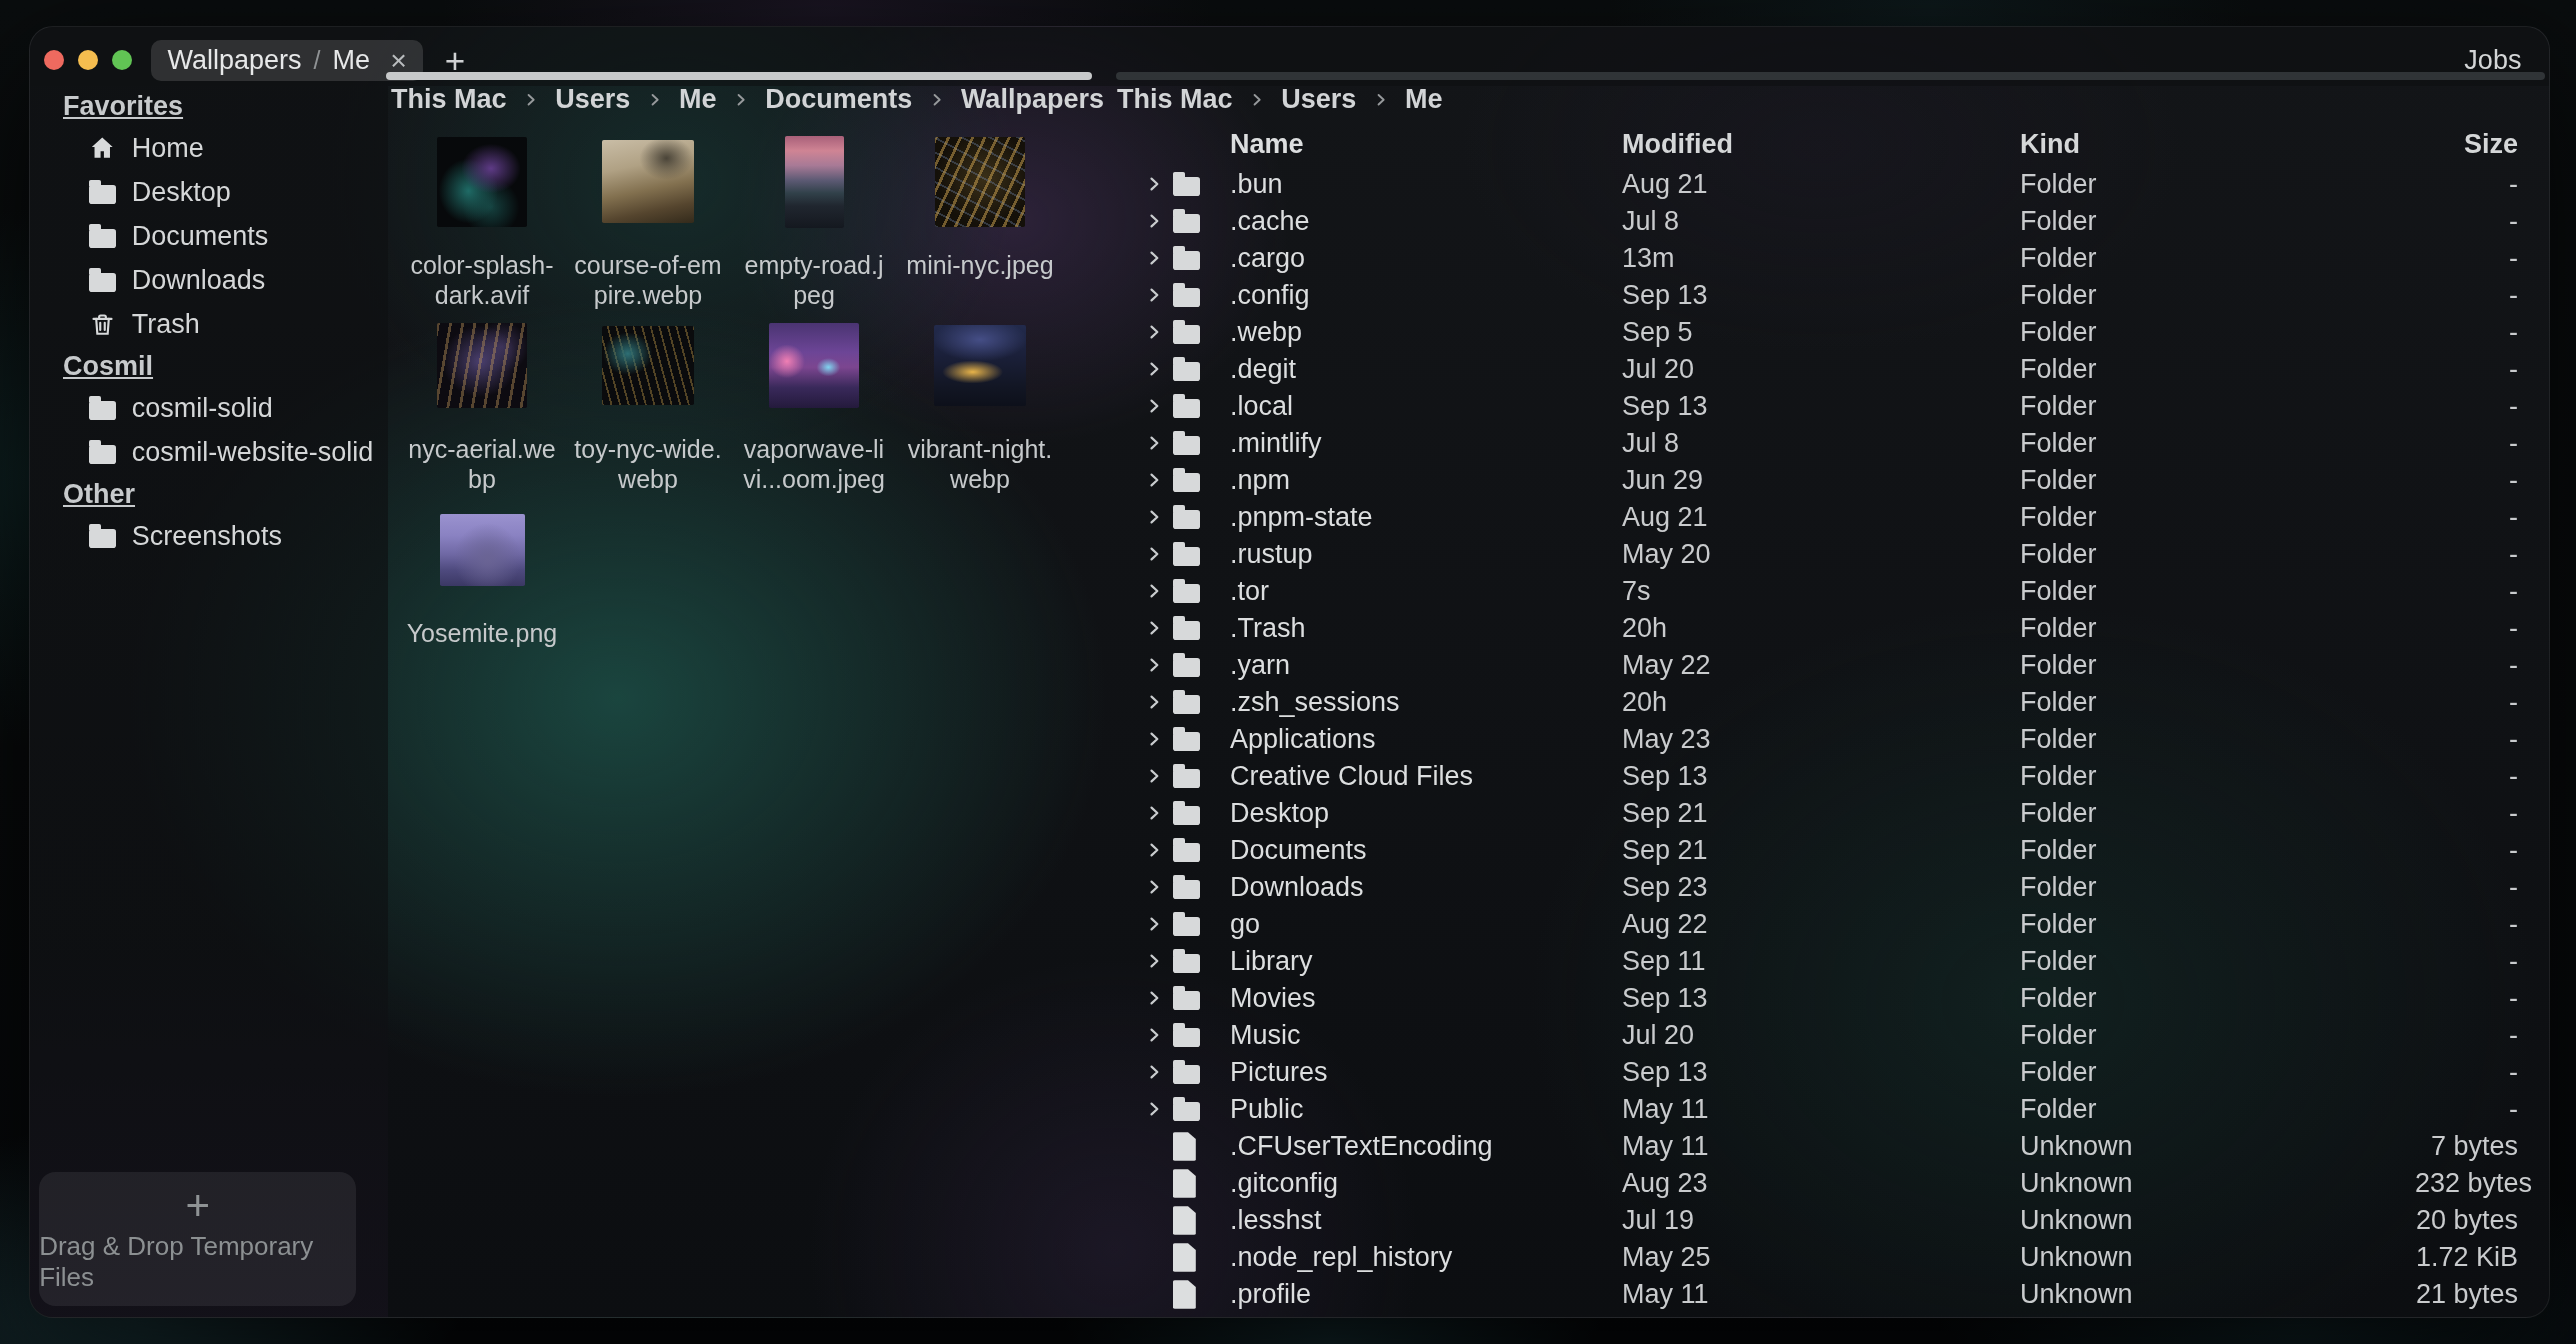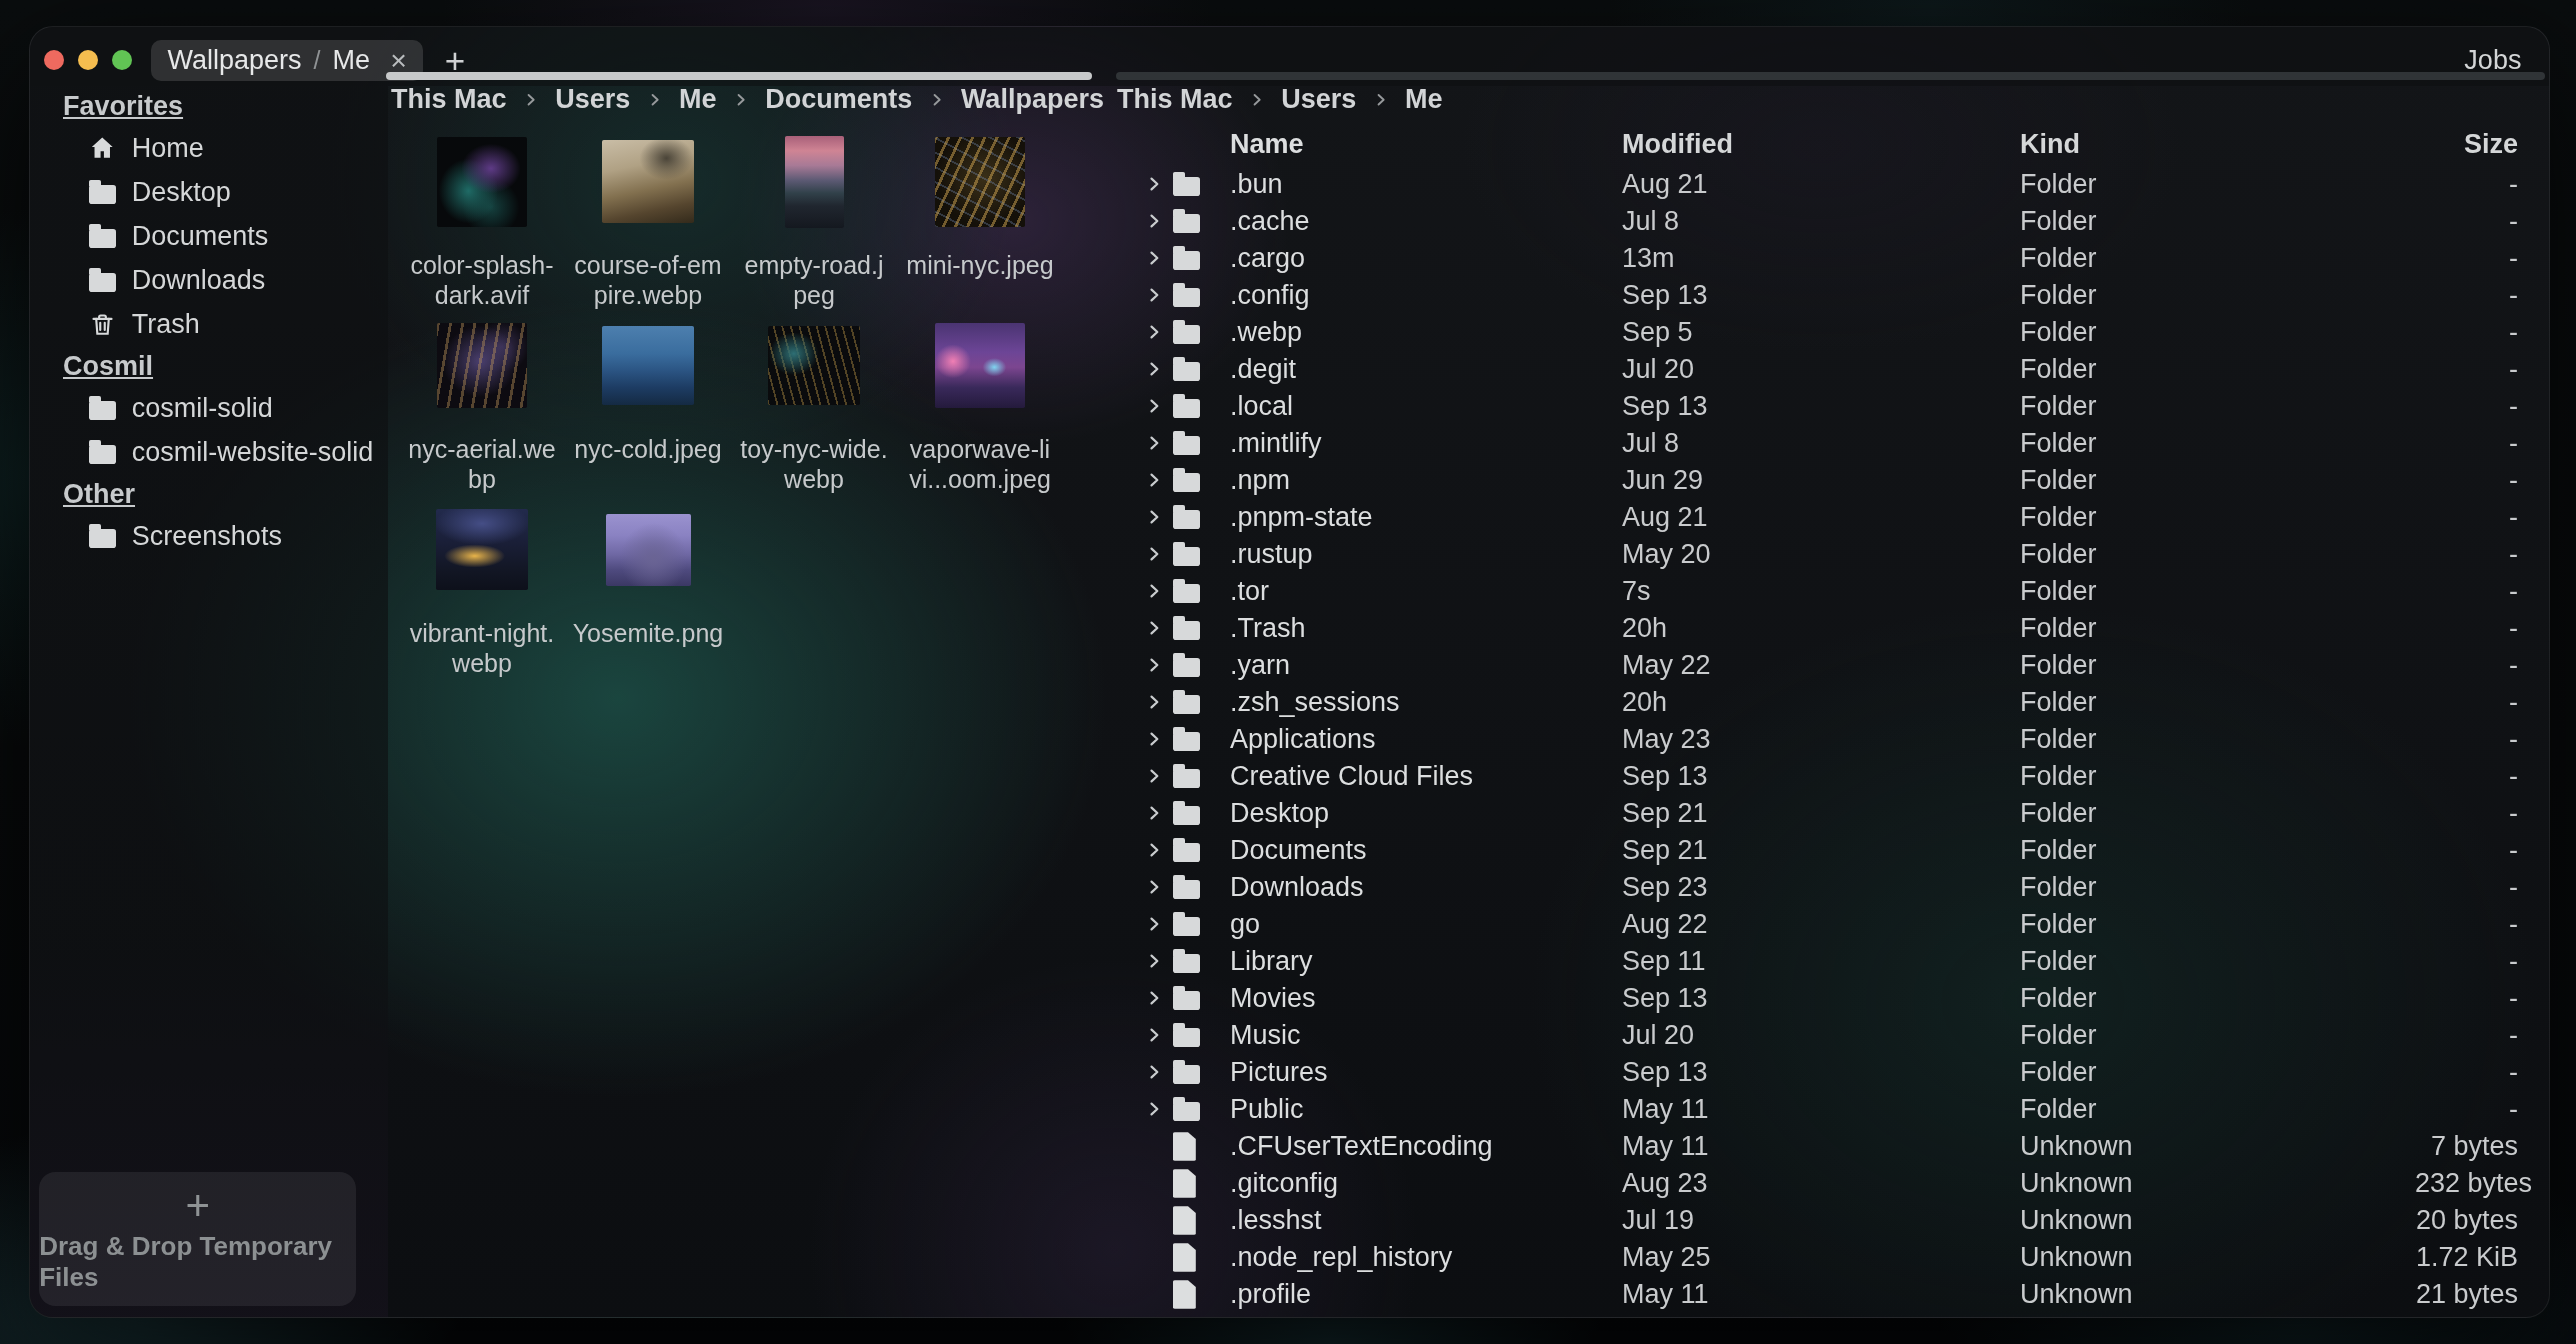--- a/index.html
+++ b/index.html
@@ -63,21 +63,21 @@
     font-size:27px; color:#d5d7d8; cursor:default; }
   .sb-item .ic { width:31px; display:flex; justify-content:center; align-items:center; }
   .fold { width:27.6px; height:19.3px; background:#d7d9da; border-radius:2.8px; position:relative; margin-top:4.6px; }
   .fold::before { content:""; position:absolute; top:-4.6px; left:0; width:12px; height:6.4px;
     background:#d7d9da; border-radius:1.8px 1.8px 0 0; }
 
   .dropzone { position:absolute; left:9.2px; bottom:13px; width:317px; height:134px;
     border-radius:16.5px; background:rgba(255,255,255,.075);
     display:flex; flex-direction:column; align-items:center; justify-content:center; gap:3.7px; }
   .dz-plus { font-size:42px; color:#8f9395; line-height:1; font-weight:400; }
-  .dz-label{ font-size:26px; color:#8c9092;font-weight:bold; }
+  .dz-label{ font-size:26px; color:#8c9092; }
 
   
   .pane-bar { position:absolute; top:45px; height:8.3px; border-radius:4.6px; }
   .pane-bar.left  { left:356px;  width:706px;  background:#c7c9ca; }
   .pane-bar.right { left:1086px; width:1429px; background:#303437; }
   .breadcrumb { position:absolute; top:57px; height:31px; display:flex; align-items:center;
     font-size:27px; color:#d2d4d6;font-weight:bold; }
   .breadcrumb.left { left:361px; } .breadcrumb.right { left:1087px; }
   .crumb { cursor:default; }
   .crumb-sep { margin:0 15.6px; display:flex; align-items:center; }
@@ -304,26 +304,20 @@
           <div class="cell-label">mini-nyc.jpeg</div>
         </div>
         <div class="cell">
           <div class="thumb-box">
             <div class="thumb art-nyc-aerial" style="width:90px;height:85px"></div>
           </div>
           <div class="cell-label">nyc-aerial.webp</div>
         </div>
         <div class="cell">
           <div class="thumb-box">
-            <div class="thumb art-nyc-cold" style="width:92px;height:79px"></div>
-          </div>
-          <div class="cell-label">nyc-cold.jpeg</div>
-        </div>
-        <div class="cell">
-          <div class="thumb-box">
             <div class="thumb art-toy-nyc" style="width:92px;height:79px"></div>
           </div>
           <div class="cell-label">toy-nyc-wide.webp</div>
         </div>
         <div class="cell">
           <div class="thumb-box">
             <div class="thumb art-vaporwave" style="width:90px;height:85px"></div>
           </div>
           <div class="cell-label">vaporwave-livi...oom.jpeg</div>
         </div>

